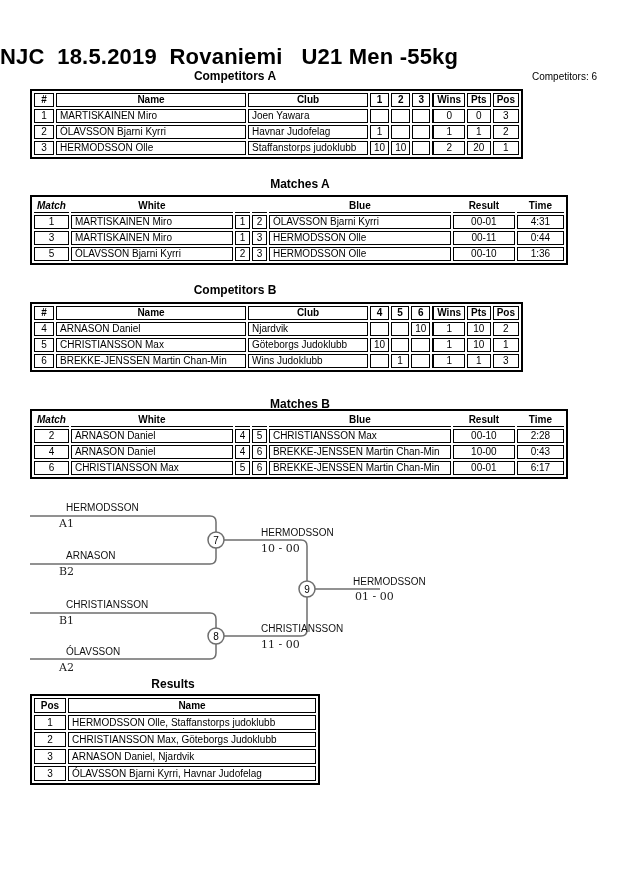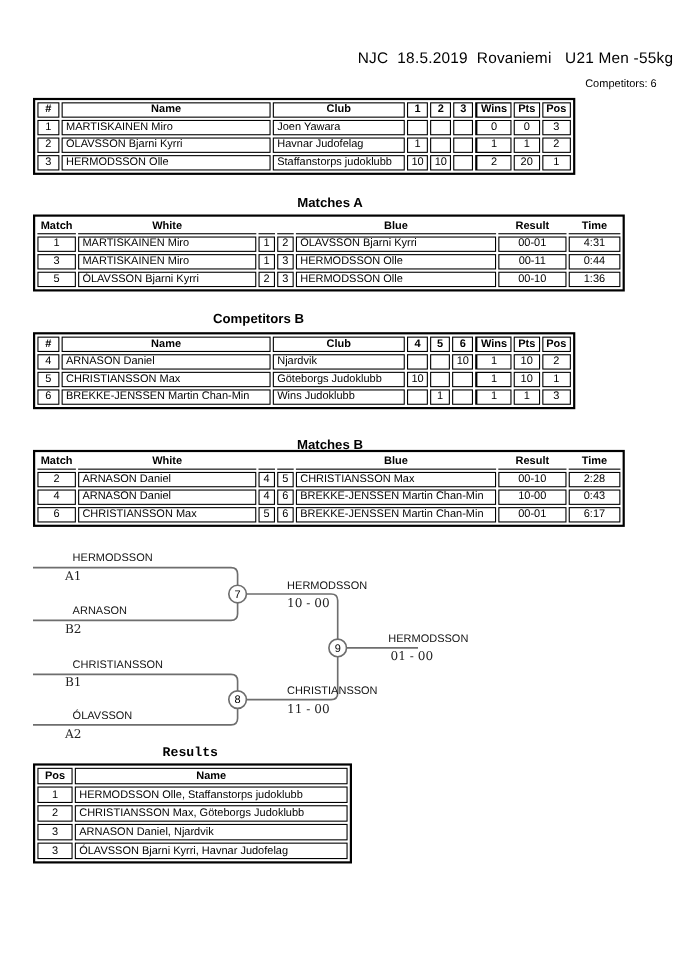--- a/index.html
+++ b/index.html
@@ -1,57 +1,58 @@
 <!DOCTYPE html>
 <html><head>
 <meta charset="utf-8">
 <style>
   html,body{margin:0;padding:0;background:#fff;}
   .page{position:relative;width:630px;height:891px;background:#ffffff;
         font-family:"Liberation Sans",sans-serif;color:#000;overflow:hidden;}
   .abs{position:absolute;}
-  .title{top:44px;left:0;width:612px;text-align:right;font-size:14px;
-         font-weight:normal;white-space:pre;letter-spacing:.2px;}
+  .title{top:44px;left:0;width:612px;text-align:left;font-size:22px;
+         font-weight:bold;white-space:pre;letter-spacing:.2px;}
   .h2{font-size:12px;font-weight:bold;text-align:center;}
   #h-compA{top:69px;left:0;width:470px;}
   #lbl-count{top:71px;right:33px;font-size:10px;}
   #h-matchA{top:177px;left:0;width:600px;}
   #h-compB{top:283px;left:0;width:470px;}
   #h-matchB{top:397px;left:0;width:600px;}
-  #h-results{top:677px;left:0;width:346px;font-family:Liberation Mono, monospace;}
+  #h-results{top:677px;left:0;width:346px;}
 
   table.grid{position:absolute;border-collapse:separate;border-spacing:2px;
              border:2px solid #000;table-layout:fixed;}
   .grid th,.grid td{box-sizing:border-box;border:1px solid #000;font-size:10px;
              height:14px;line-height:12px;padding:0 3px;white-space:nowrap;
              overflow:hidden;font-weight:normal;text-align:left;}
   .grid th{font-weight:bold;text-align:center;}
   .grid td.c{text-align:center;}
   .wsep{border-left:2px solid #000 !important;}
   tr.mh th{border:none;border-bottom:1px solid #000;}
-  tr.mh th.ml{text-align:center;overflow:visible;}
+  tr.mh th.ml{text-align:center;overflow:visible;font-style:italic;}
   #t-compA{left:30px;top:89px;}
   #t-matchA{left:30px;top:195px;}
   #t-compB{left:30px;top:302px;}
   #t-matchB{left:30px;top:409px;}
   #t-results{left:30px;top:694px;}
   #t-results th,#t-results td{height:15px;}
 
   #bracket{left:0;top:495px;width:420px;height:185px;}
   #bracket svg{position:absolute;left:0;top:0;}
   .bk{position:absolute;font-size:10px;line-height:11px;white-space:nowrap;color:#111;margin-left:28px;}
   .bkcode,.bkscore{font-family:"DejaVu Serif",serif;font-size:11px;color:#222;}
 </style>
 </head>
 <body>
 
 <div class="page">
 
   <div class="abs title">NJC  18.5.2019  Rovaniemi   U21 Men -55kg</div>
 
+  <div class="abs h2" id="h-compA">Competitors A</div>
   <div class="abs" id="lbl-count">Competitors: 6</div>
 
   <table class="grid" id="t-compA">
     <colgroup>
         <col style="width:20px">
         <col style="width:190px">
         <col style="width:120px">
         <col style="width:18px">
         <col style="width:18px">
         <col style="width:18px">

